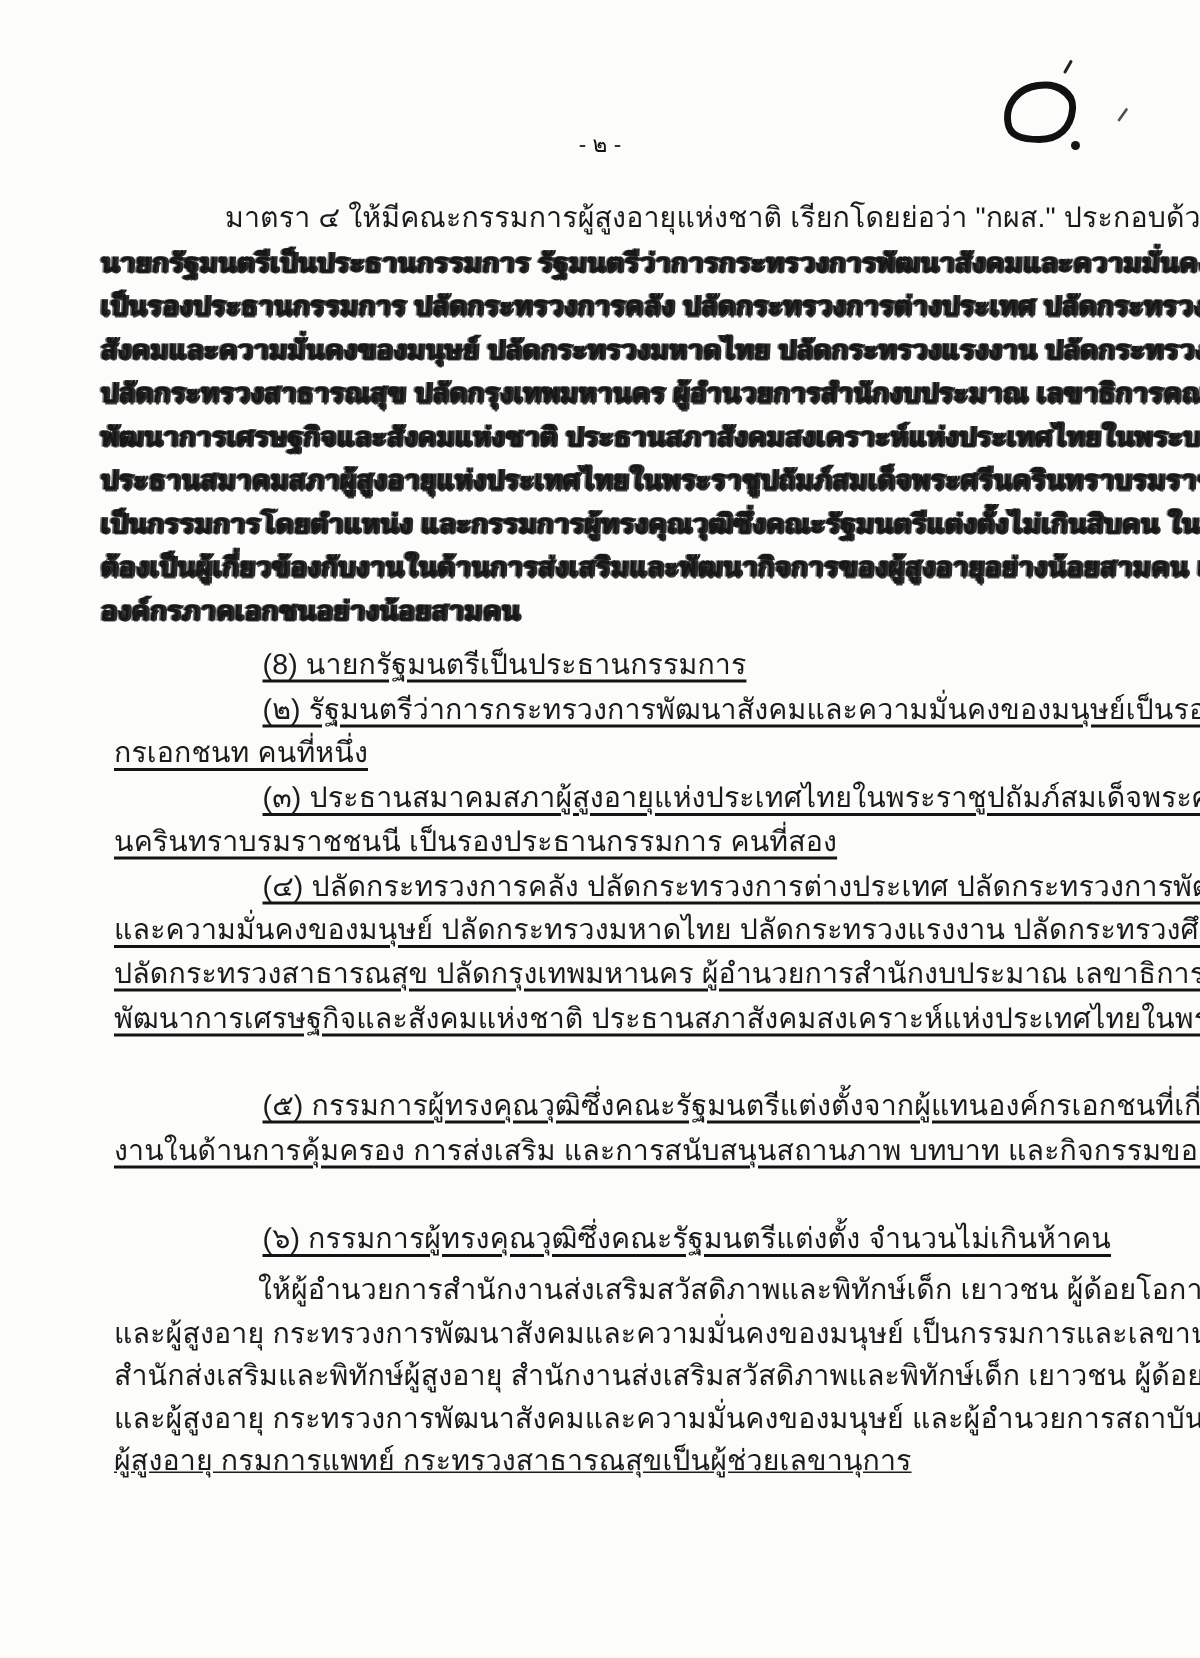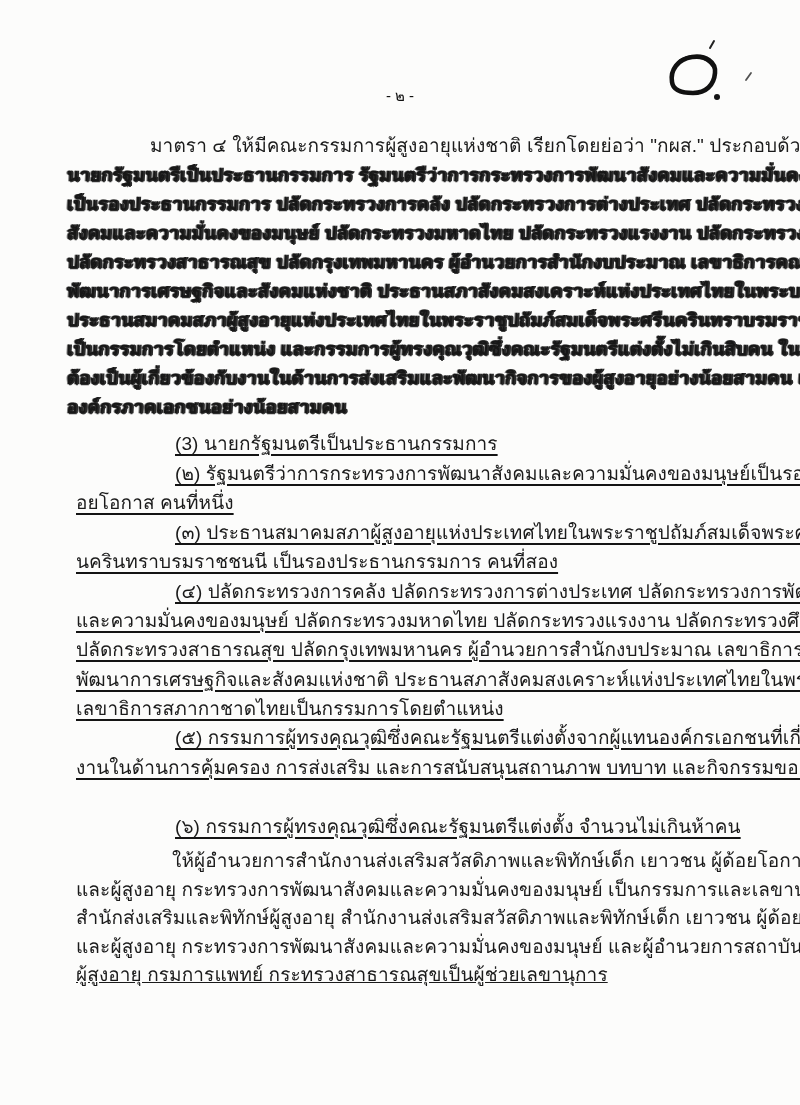--- a/index.html
+++ b/index.html
@@ -73,30 +73,29 @@
   <div class="line struck" style="left:66px;top:163px;">นายกรัฐมนตรีเป็นประธานกรรมการ รัฐมนตรีว่าการกระทรวงการพัฒนาสังคมและความมั่นคงของมนุษย์</div>
   <div class="line struck" style="left:66px;top:192px;">เป็นรองประธานกรรมการ ปลัดกระทรวงการคลัง ปลัดกระทรวงการต่างประเทศ ปลัดกระทรวงการพัฒนา</div>
   <div class="line struck" style="left:66px;top:221px;">สังคมและความมั่นคงของมนุษย์ ปลัดกระทรวงมหาดไทย ปลัดกระทรวงแรงงาน ปลัดกระทรวงศึกษาธิการ</div>
   <div class="line struck" style="left:66px;top:250px;">ปลัดกระทรวงสาธารณสุข ปลัดกรุงเทพมหานคร ผู้อำนวยการสำนักงบประมาณ เลขาธิการคณะกรรมการ</div>
   <div class="line struck" style="left:66px;top:279px;">พัฒนาการเศรษฐกิจและสังคมแห่งชาติ ประธานสภาสังคมสงเคราะห์แห่งประเทศไทยในพระบรมราชูปถัมภ์</div>
   <div class="line struck" style="left:66px;top:308px;">ประธานสมาคมสภาผู้สูงอายุแห่งประเทศไทยในพระราชูปถัมภ์สมเด็จพระศรีนครินทราบรมราชชนนี</div>
   <div class="line struck" style="left:66px;top:337px;">เป็นกรรมการโดยตำแหน่ง และกรรมการผู้ทรงคุณวุฒิซึ่งคณะรัฐมนตรีแต่งตั้งไม่เกินสิบคน ในจำนวนนี้</div>
   <div class="line struck" style="left:66px;top:366px;">ต้องเป็นผู้เกี่ยวข้องกับงานในด้านการส่งเสริมและพัฒนากิจการของผู้สูงอายุอย่างน้อยสามคน และจาก</div>
   <div class="line struck" style="left:66px;top:395px;">องค์กรภาคเอกชนอย่างน้อยสามคน</div>
 
-  <div class="line u" style="left:175px;top:432px;">(3)  นายกรัฐมนตรีเป็นประธานกรรมการ</div>
+  <div class="line u" style="left:175px;top:432px;">(8)  นายกรัฐมนตรีเป็นประธานกรรมการ</div>
   <div class="line u" style="left:175px;top:462px;">(๒)  รัฐมนตรีว่าการกระทรวงการพัฒนาสังคมและความมั่นคงของมนุษย์เป็นรองประธาน</div>
-  <div class="line u" style="left:76px;top:491px;">อยโอกาส คนที่หนึ่ง</div>
+  <div class="line u" style="left:76px;top:491px;">กรเอกชนท คนที่หนึ่ง</div>
   <div class="line u" style="left:175px;top:521px;">(๓)  ประธานสมาคมสภาผู้สูงอายุแห่งประเทศไทยในพระราชูปถัมภ์สมเด็จพระศรี</div>
   <div class="line u" style="left:76px;top:550px;">นครินทราบรมราชชนนี เป็นรองประธานกรรมการ คนที่สอง</div>
   <div class="line u" style="left:175px;top:580px;">(๔)  ปลัดกระทรวงการคลัง ปลัดกระทรวงการต่างประเทศ ปลัดกระทรวงการพัฒนาสังคม</div>
   <div class="line u" style="left:76px;top:609px;">และความมั่นคงของมนุษย์ ปลัดกระทรวงมหาดไทย ปลัดกระทรวงแรงงาน ปลัดกระทรวงศึกษาธิการ</div>
   <div class="line u" style="left:76px;top:638px;">ปลัดกระทรวงสาธารณสุข ปลัดกรุงเทพมหานคร ผู้อำนวยการสำนักงบประมาณ เลขาธิการคณะกรรมการ</div>
   <div class="line u" style="left:76px;top:668px;">พัฒนาการเศรษฐกิจและสังคมแห่งชาติ ประธานสภาสังคมสงเคราะห์แห่งประเทศไทยในพระบรมราชูปถัมภ์</div>
-  <div class="line u" style="left:76px;top:697px;">เลขาธิการสภากาชาดไทยเป็นกรรมการโดยตำแหน่ง</div>
   <div class="line u" style="left:175px;top:726px;">(๕)  กรรมการผู้ทรงคุณวุฒิซึ่งคณะรัฐมนตรีแต่งตั้งจากผู้แทนองค์กรเอกชนที่เกี่ยวข้องกับ</div>
   <div class="line u" style="left:76px;top:756px;">งานในด้านการคุ้มครอง การส่งเสริม และการสนับสนุนสถานภาพ บทบาท และกิจกรรมของผู้สูงอายุ</div>
   <div class="line u" style="left:175px;top:815px;">(๖)  กรรมการผู้ทรงคุณวุฒิซึ่งคณะรัฐมนตรีแต่งตั้ง จำนวนไม่เกินห้าคน</div>
 
   <div class="line" style="left:172px;top:849px;">ให้ผู้อำนวยการสำนักงานส่งเสริมสวัสดิภาพและพิทักษ์เด็ก เยาวชน ผู้ด้อยโอกาส คนพิการ</div>
   <div class="line" style="left:76px;top:878px;">และผู้สูงอายุ กระทรวงการพัฒนาสังคมและความมั่นคงของมนุษย์ เป็นกรรมการและเลขานุการ  ผู้อำนวยการ</div>
   <div class="line" style="left:76px;top:906px;">สำนักส่งเสริมและพิทักษ์ผู้สูงอายุ สำนักงานส่งเสริมสวัสดิภาพและพิทักษ์เด็ก เยาวชน ผู้ด้อยโอกาส คนพิการ</div>
   <div class="line" style="left:76px;top:935px;">และผู้สูงอายุ กระทรวงการพัฒนาสังคมและความมั่นคงของมนุษย์ และผู้อำนวยการสถาบันเวชศาสตร์</div>
   <div class="line" style="left:76px;top:963px;text-decoration:underline;">ผู้สูงอายุ กรมการแพทย์ กระทรวงสาธารณสุขเป็นผู้ช่วยเลขานุการ</div>
 

